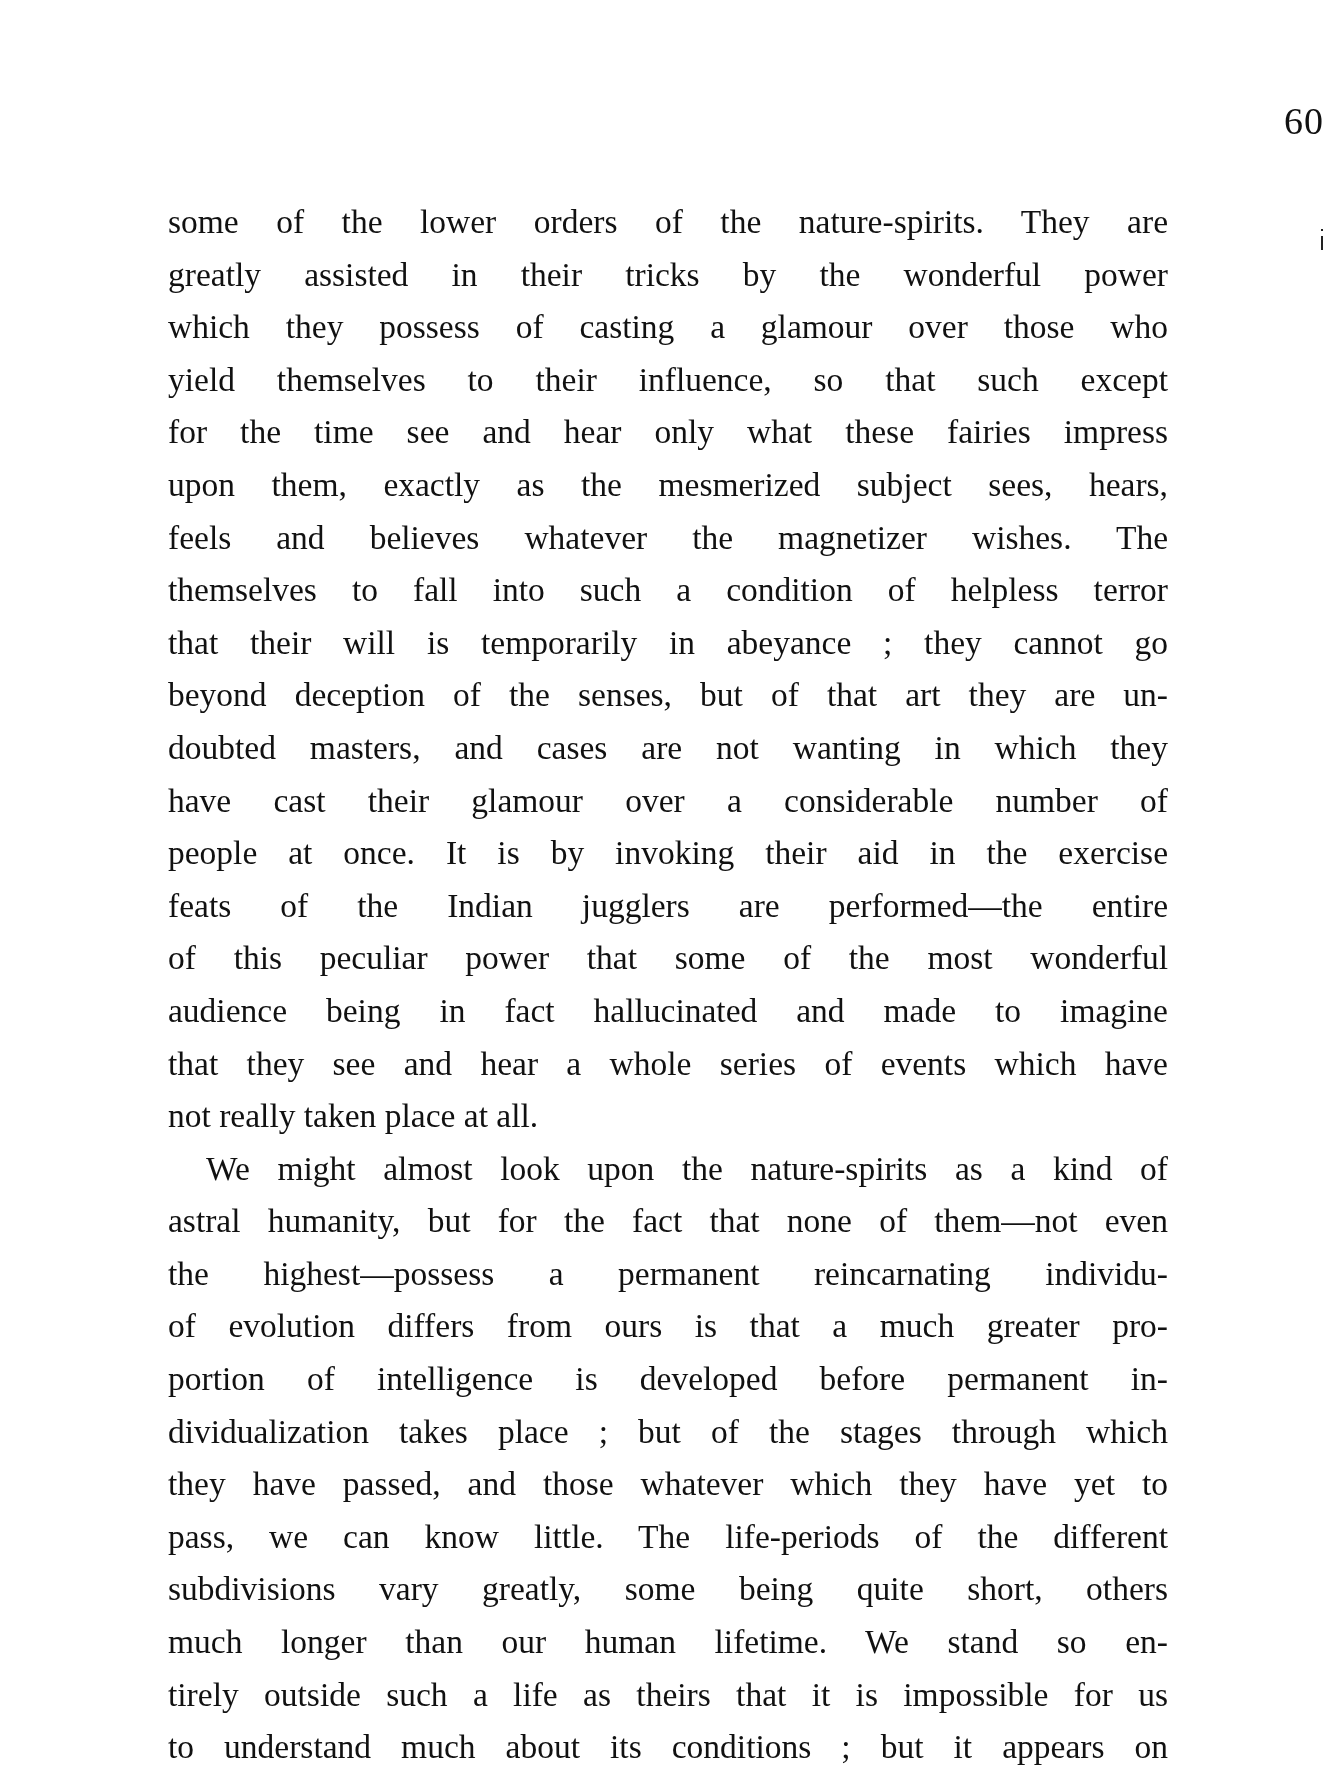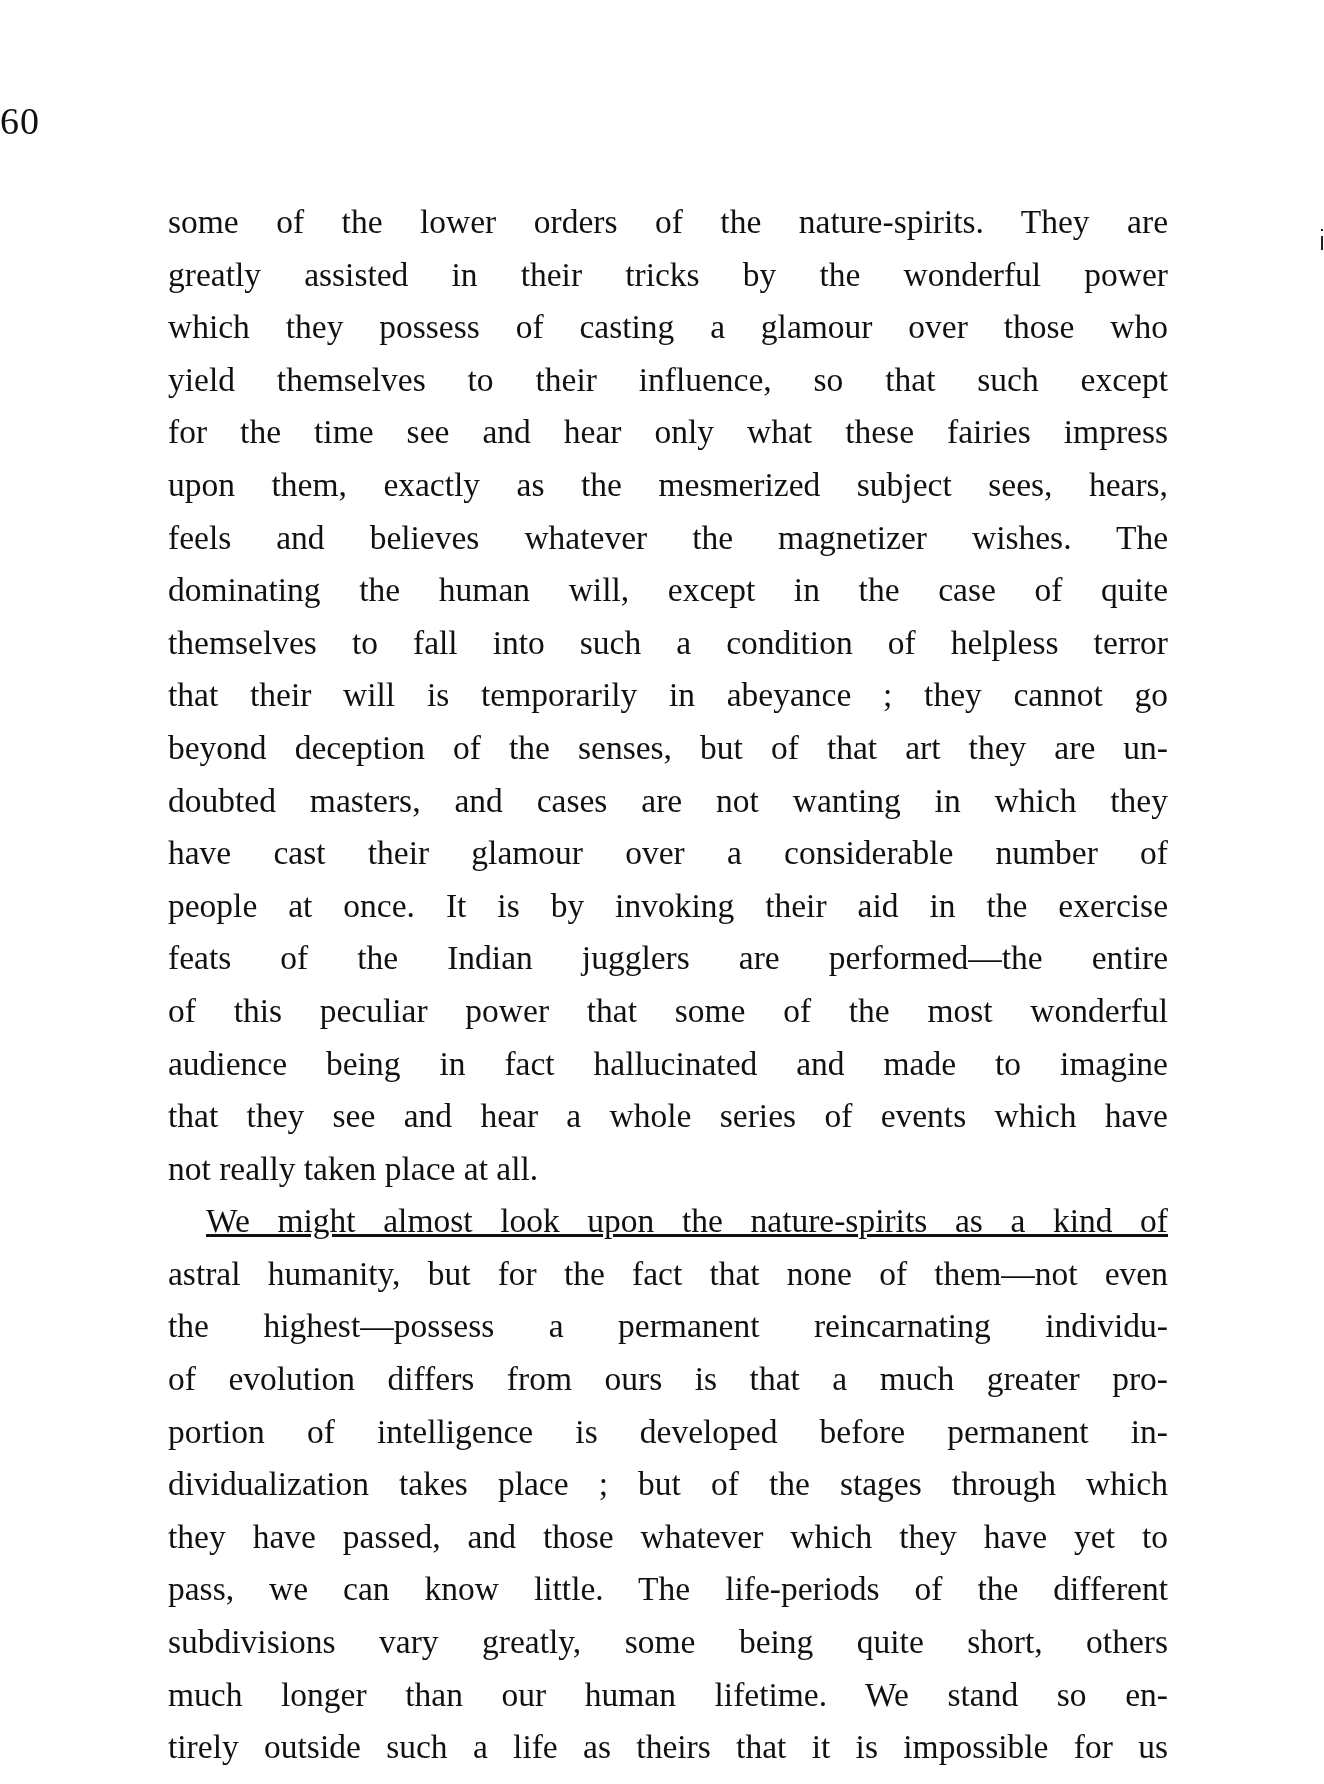--- a/index.html
+++ b/index.html
@@ -13,21 +13,21 @@
       position: relative;
       overflow: hidden;
       color: #111111;
       font-family: "Liberation Serif", "DejaVu Serif", serif;
     }
     .page-number {
       position: absolute;
       top: 96px;
       left: 0;
       width: 1324px;
-      text-align: left;
+      text-align: right;
       font-size: 38px;
       line-height: 50px;
       letter-spacing: 1px;
     }
     .text-block {
       position: absolute;
       top: 190px;
       left: 168px;
       width: 1000px;
       font-size: 33.5px;
@@ -39,21 +39,20 @@
       white-space: nowrap;
       text-align: justify;
       text-align-last: justify;
       margin-top: 11px;
     }
     .line.last {
       text-align-last: left;
     }
     .line.indent {
       padding-left: 38px;
-      text-decoration: underline;
     }
     .scan-mark {
       position: absolute;
       left: 1321px;
       top: 236px;
       width: 2px;
       height: 14px;
       background: #222;
     }
     .scan-dot {
@@ -72,21 +71,20 @@
 
 <div class="text-block">
   <div class="paragraph">
     <span class="line">some of the lower orders of the nature-spirits.  They are</span>
     <span class="line">greatly assisted in their tricks by the wonderful power</span>
     <span class="line">which they possess of casting a glamour over those who</span>
     <span class="line">yield themselves to their influence, so that such except</span>
     <span class="line">for the time see and hear only what these fairies impress</span>
     <span class="line">upon them, exactly as the mesmerized subject sees, hears,</span>
     <span class="line">feels and believes whatever the magnetizer wishes.  The</span>
-    <span class="line">dominating the human will, except in the case of quite</span>
     <span class="line">themselves to fall into such a condition of helpless terror</span>
     <span class="line">that their will is temporarily in abeyance ; they cannot go</span>
     <span class="line">beyond deception of the senses, but of that art they are un-</span>
     <span class="line">doubted masters, and cases are not wanting in which they</span>
     <span class="line">have cast their glamour over a considerable number of</span>
     <span class="line">people at once.  It is by invoking their aid in the exercise</span>
     <span class="line">feats of the Indian jugglers are performed—the entire</span>
     <span class="line">of this peculiar power that some of the most wonderful</span>
     <span class="line">audience being in fact hallucinated and made to imagine</span>
     <span class="line">that they see and hear a whole series of events which have</span>

